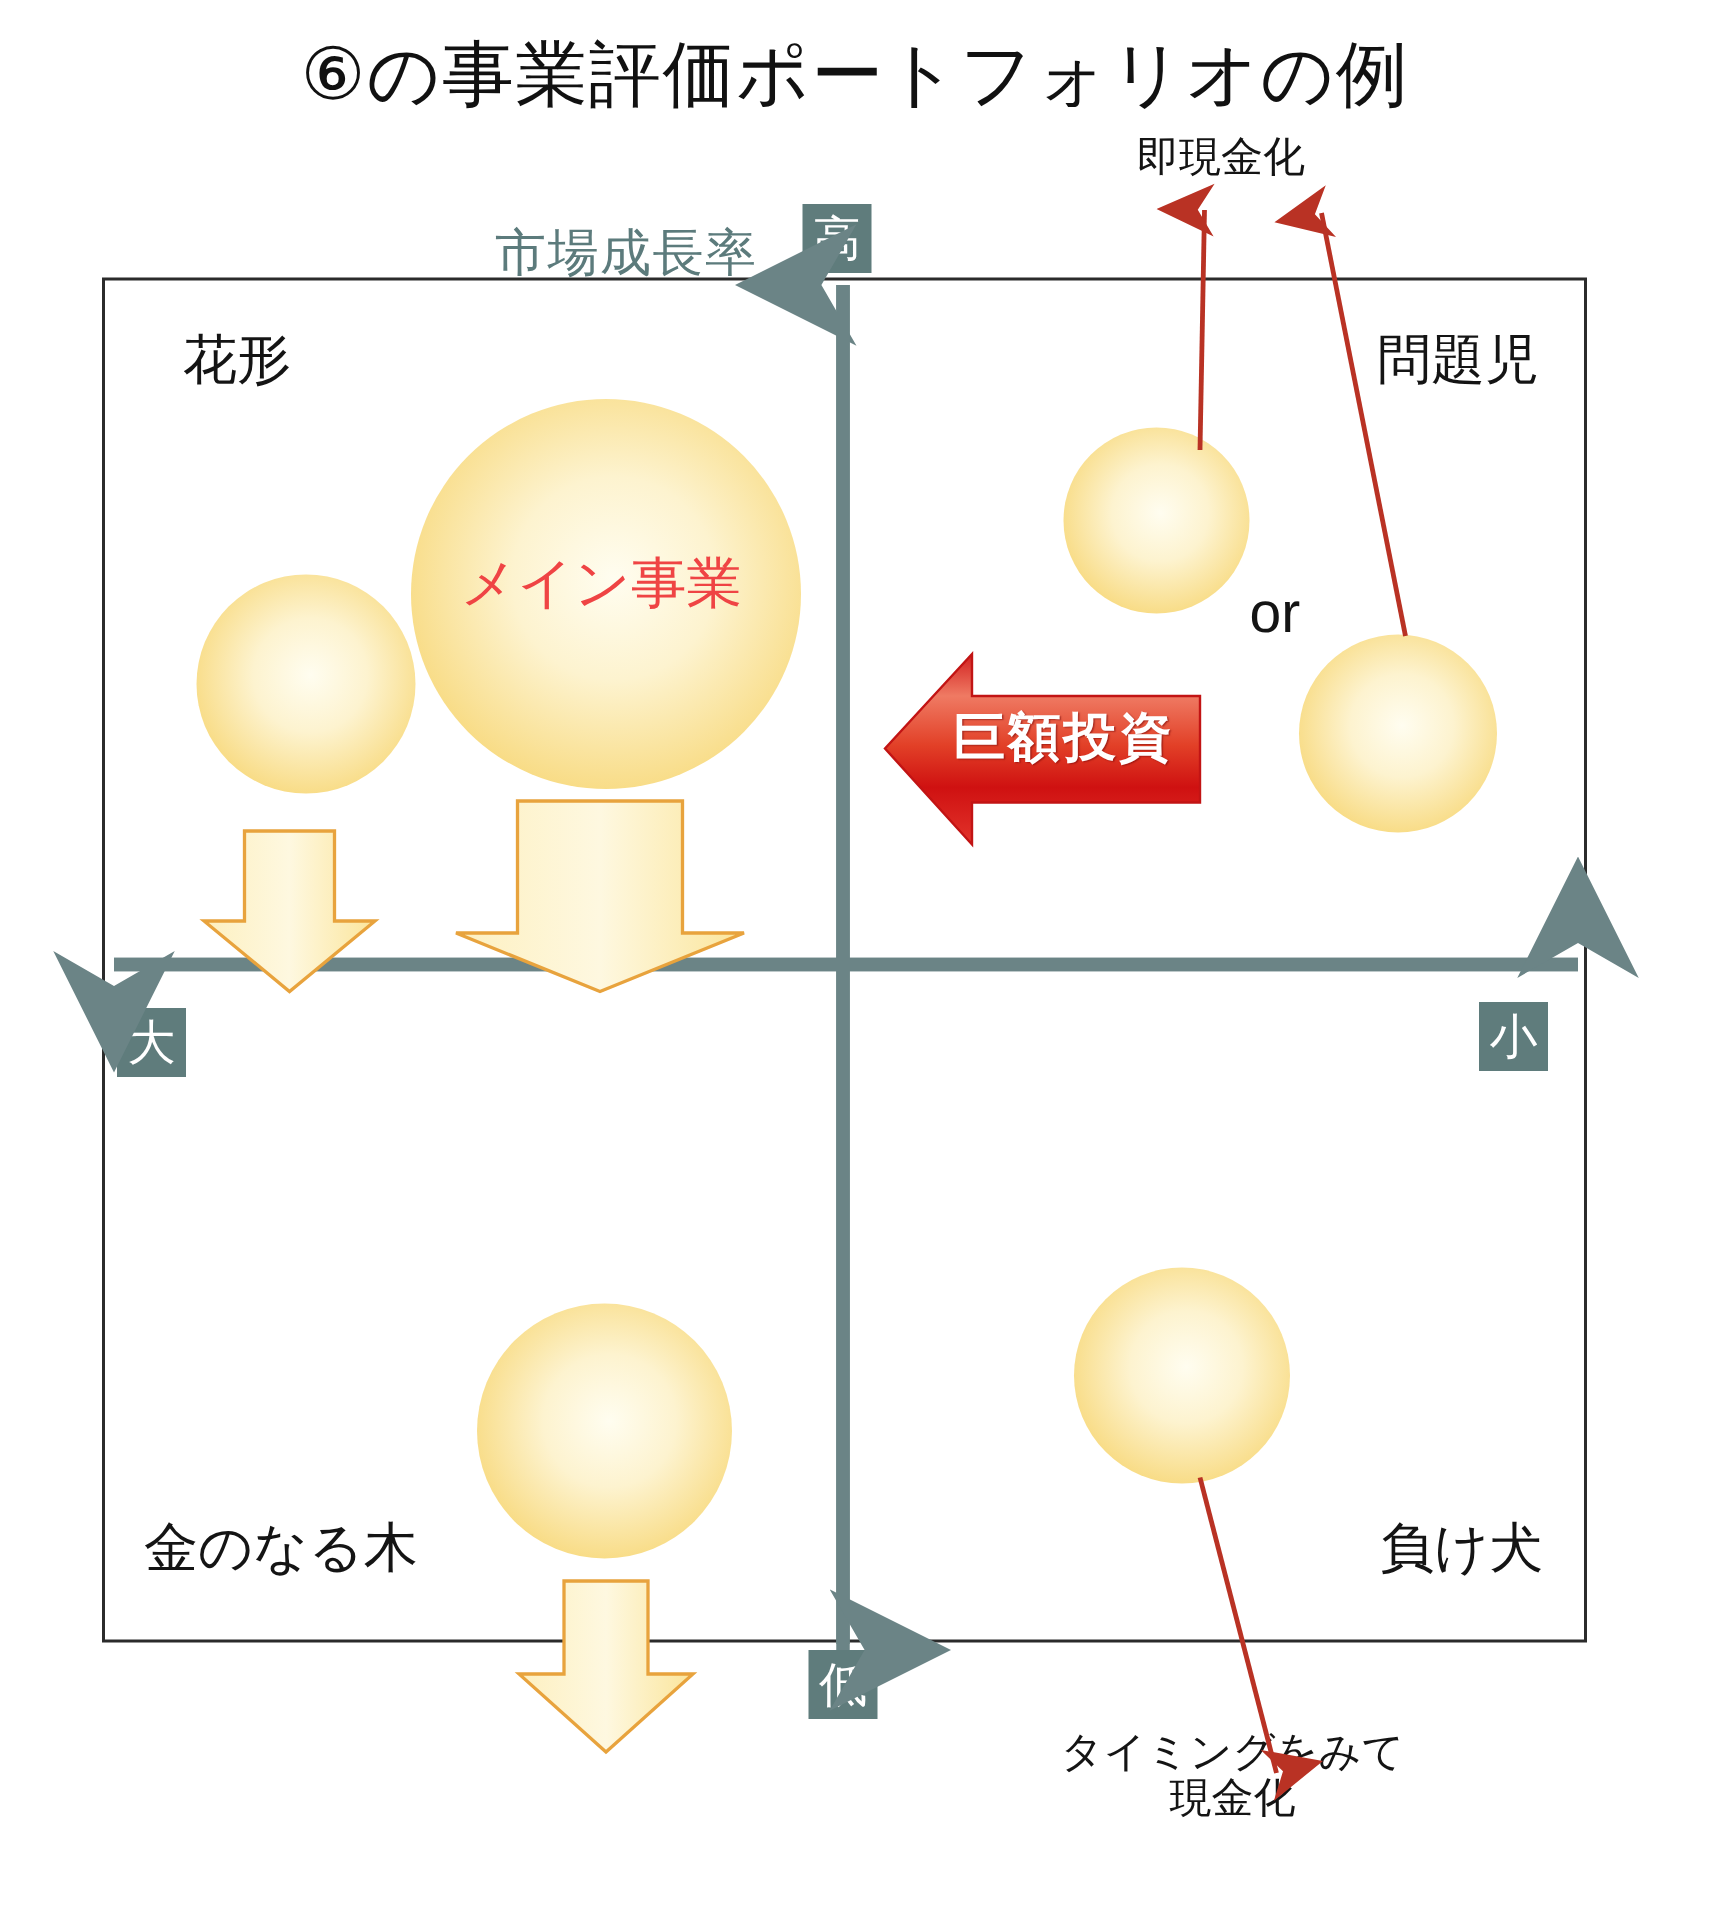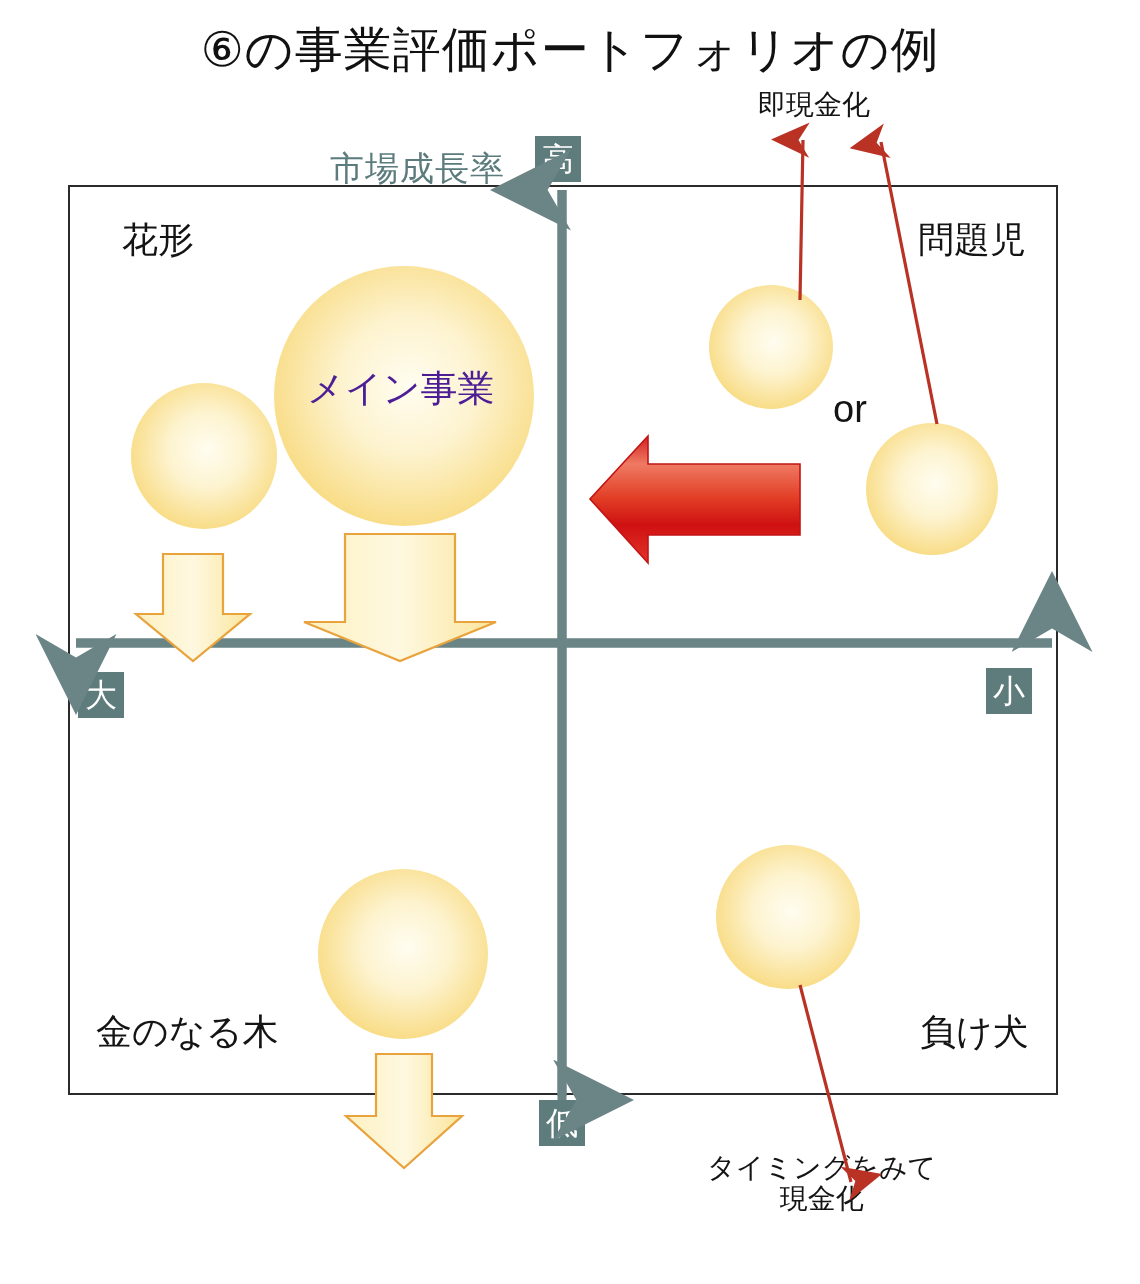--- a/index.html
+++ b/index.html
@@ -141,21 +141,21 @@
     letter-spacing: 2px;
     text-shadow: 1px 1px 1px rgba(120,10,10,.55);
     pointer-events: none;
     white-space: nowrap;
   }
 
   
   .bubble-caption {
     position: absolute;
     font-size: 37px;
-    color: #4c1d95;
+    color: #ef4444;
     white-space: nowrap;
     z-index: 6;
     pointer-events: none;
   }
   #bubble-caption-main { left: 307px; top: 364px; }
 </style>
 </head>
 <body>
 
 <div id="stage">
@@ -236,20 +236,21 @@
         <linearGradient id="redArrowGrad" x1="0" y1="0" x2="0" y2="1">
           <stop offset="0%" stop-color="#d22020"></stop>
           <stop offset="22%" stop-color="#ef7a63"></stop>
           <stop offset="48%" stop-color="#e24027"></stop>
           <stop offset="70%" stop-color="#cf1111"></stop>
           <stop offset="100%" stop-color="#e2332b"></stop>
         </linearGradient>
       </defs>
       <path d="M214,32 L62,32 L62,4 L4,67 L62,131 L62,103 L214,103 Z" fill="url(#redArrowGrad)" stroke="#c21414" stroke-width="1.6"></path>
     </svg>
+    <div id="invest-arrow-text">巨額投資</div>
   </div>
 
   <div class="axis-caption" id="y-axis-caption">市場成長率</div>
   <div class="axis-endcap" id="cap-high">高</div>
   <div class="axis-endcap" id="cap-low">低</div>
 
   <div class="axis-endcap" id="cap-big">大</div>
   <div class="axis-endcap" id="cap-small">小</div>
 
   <div class="quadrant-label" id="q-star">花形</div>

